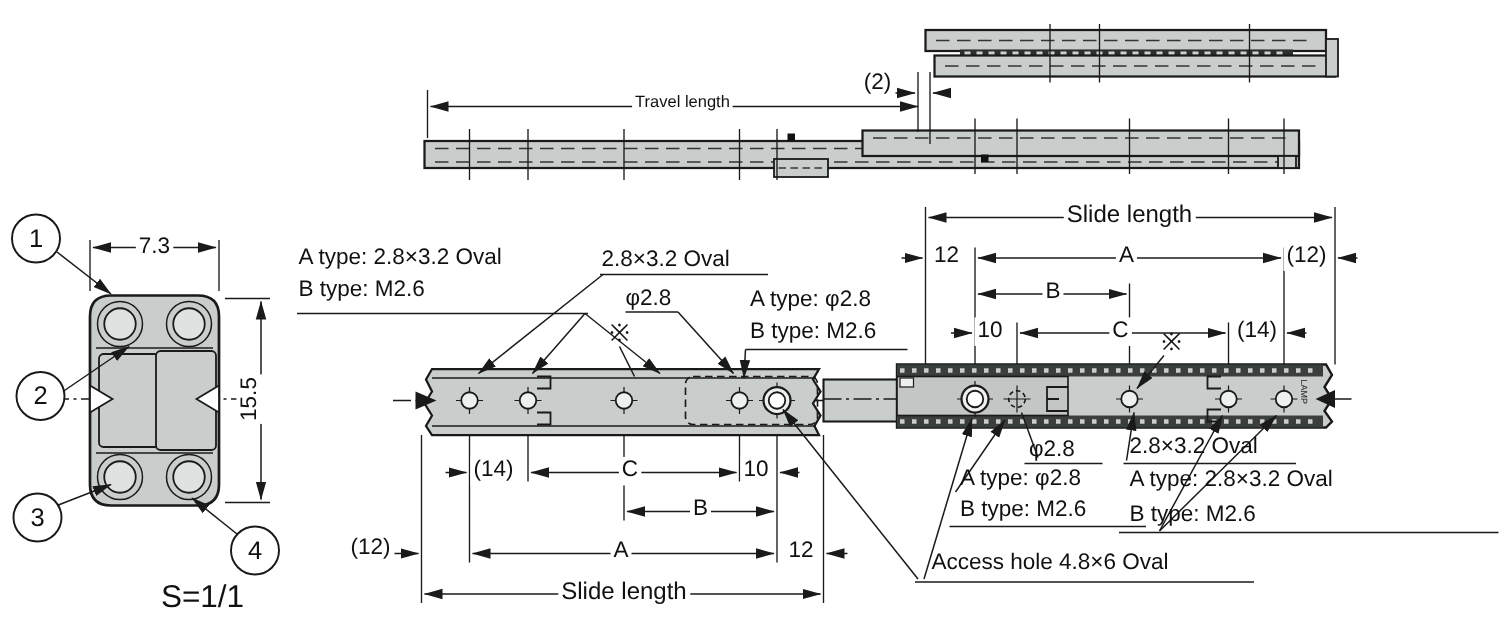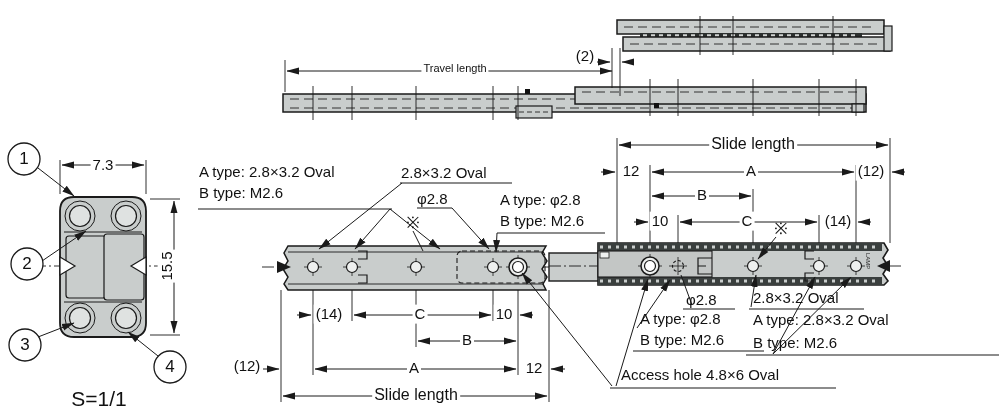--- a/index.html
+++ b/index.html
@@ -3,21 +3,21 @@
 <meta charset="utf-8">
 <style>
   html,body{margin:0;padding:0;background:#fff;}
   .canvas{position:relative;width:1007px;height:419px;background:#ffffff;overflow:hidden;
           font-family:"Liberation Sans", sans-serif;color:#111;}
   svg{position:absolute;left:0;top:0;}
   .lbl{position:absolute;font-size:15px;line-height:1.25;white-space:nowrap;color:#111;}
   .ctr{transform:translate(-50%,-50%);}
   .bgw{background:#fff;padding:0 2px;}
   .rot{transform:translate(-50%,-50%) rotate(-90deg);}
-  .big{font-size:21px;}
+  .big{font-size:21px;margin-left:36px;}
   .callout{font-size:17px;}
   .refmark{font-size:16px;}
   .stamp{position:absolute;font-size:6px;transform:rotate(90deg);transform-origin:left top;color:#222;letter-spacing:0;}
 </style>
 </head>
 <body>
 
 <div class="canvas">
 
 <svg width="1007" height="419" viewBox="0 0 1007 419">

